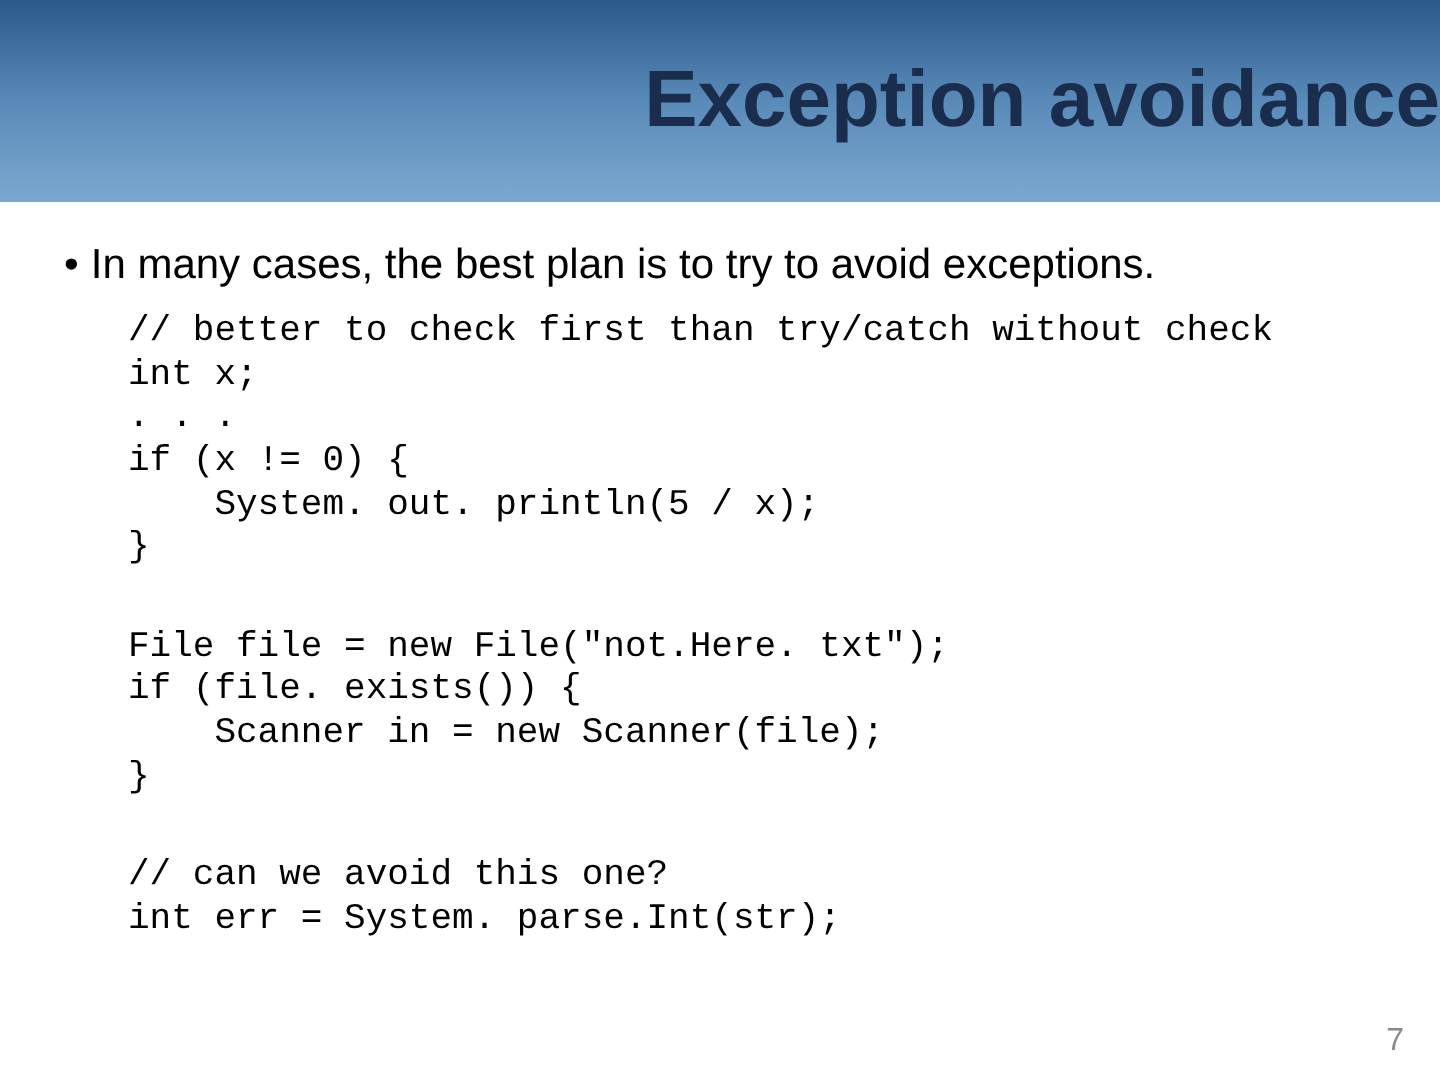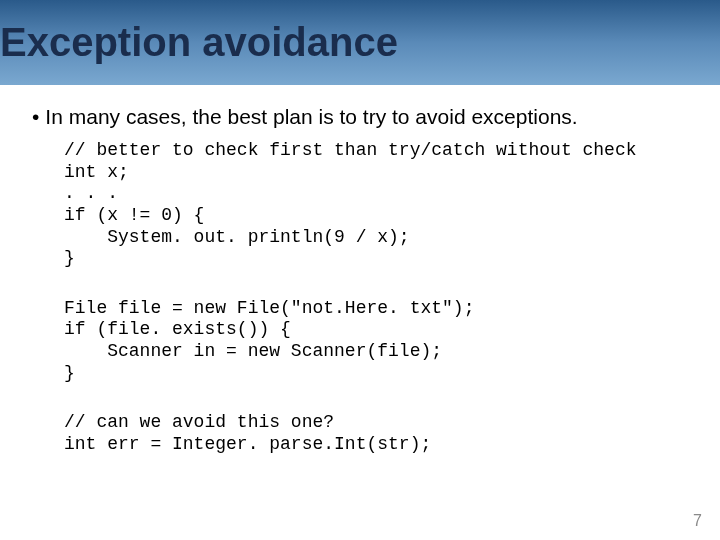--- a/index.html
+++ b/index.html
@@ -6,25 +6,26 @@
     body {
       width: 720px;
       height: 540px;
       background: #fff;
       font-family: Verdana, Geneva, sans-serif;
       overflow: hidden;
       position: relative;
     }
     .title-bar {
       width: 100%;
-      height: 85px;
+      height: 101px;
       background: linear-gradient(to bottom, #2a5a8a 0%, #5a8ab8 50%, #7aa8d0 100%);
       display: flex;
       align-items: center;
-      justify-content: flex-start;
+      justify-content: flex-end;
+      padding-left: 20px;
     }
     .title {
       color: #1a2d4d;
       font-size: 40px;
       font-weight: bold;
       font-family: Verdana, Geneva, sans-serif;
     }
     .content {
       padding: 18px 20px 0 32px;
     }
@@ -68,23 +69,23 @@
 </div>
 
 <div class="content">
   <div class="bullet">
     <span class="bullet-marker">•</span><span>In many cases, the best plan is to try to avoid exceptions.</span>
   </div>
   <div class="code-block">// better to check first than try/catch without check
 int x;
 . . .
 if (x != 0) {
-    System. out. println(9 / x);
+    System. out. println(5 / x);
 }</div>
   <div class="code-block">File file = new File("not.Here. txt");
 if (file. exists()) {
     Scanner in = new Scanner(file);
 }</div>
   <div class="code-block">// can we avoid this one?
-int err = Integer. parse.Int(str);</div>
+int err = System. parse.Int(str);</div>
 </div>
 
 <div class="page-number">7</div>
 
 </body></html>

